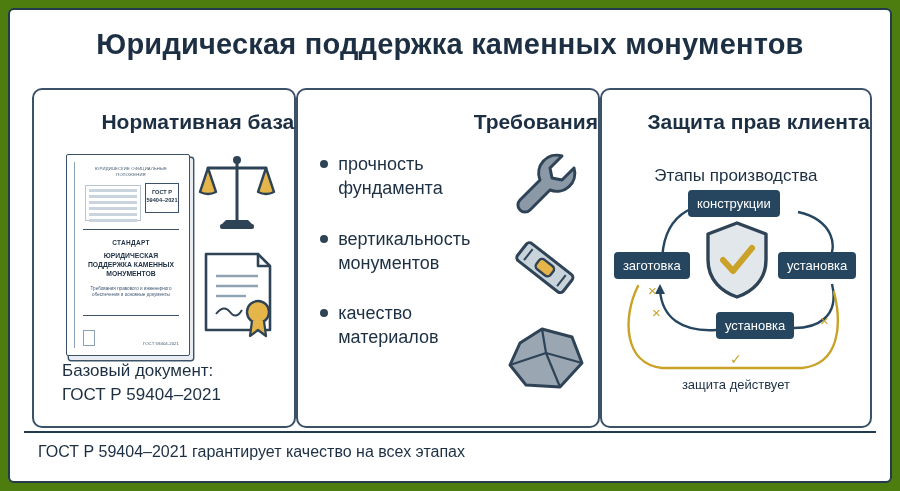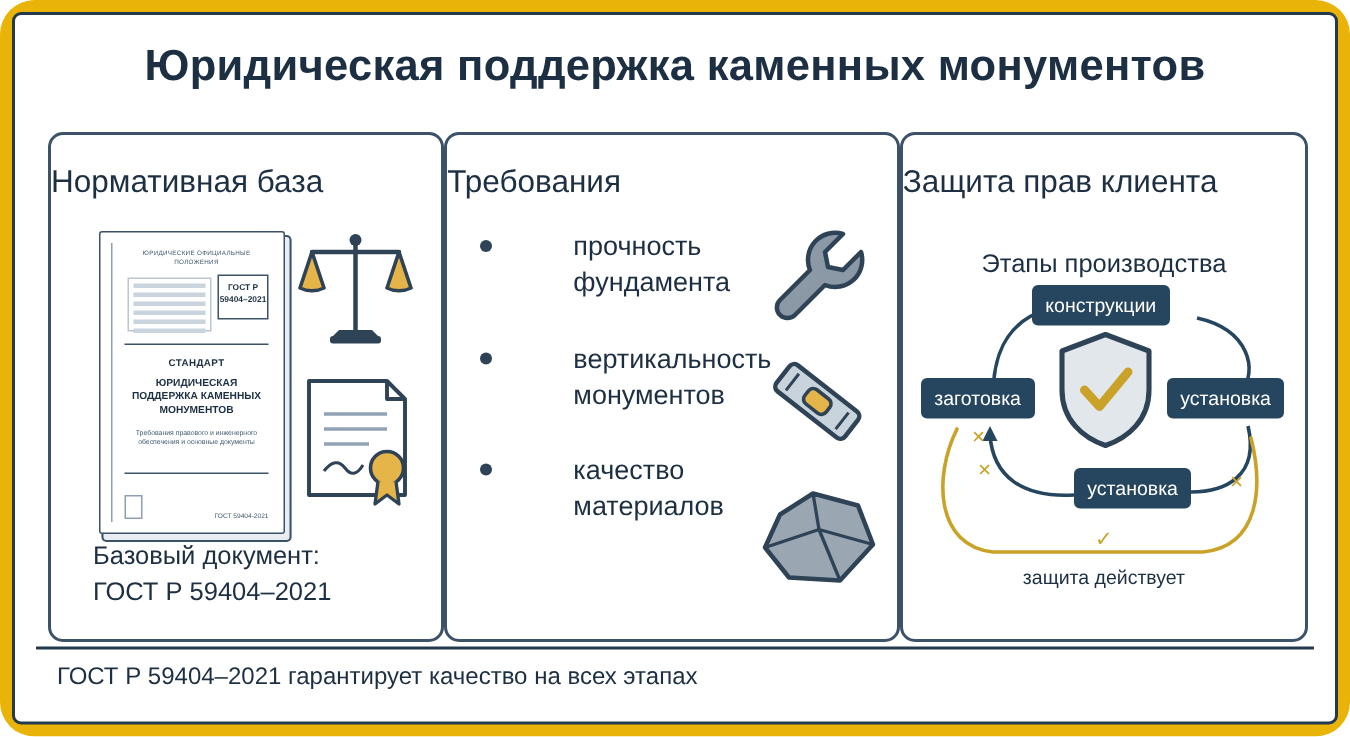--- a/index.html
+++ b/index.html
@@ -8,24 +8,23 @@
     background: #ffffff;
   }
   body {
     font-family: "Liberation Sans", sans-serif;
     -webkit-font-smoothing: antialiased;
   }
   .page {
     position: relative;
     width: 900px;
     height: 491px;
-    background: #eab308;
+    background: #4d7c0f;
     box-sizing: border-box;
     overflow: hidden;
-    border-radius: 23px;
   }
   .frame {
     position: absolute;
     left: 8px;
     top: 8px;
     width: 884px;
     height: 475px;
     border: 2px solid #233a4e;
     border-radius: 6px;
     background: #ffffff;
@@ -55,23 +54,23 @@
     background: #ffffff;
     border: 2px solid #3c5268;
     border-radius: 10px;
     box-sizing: border-box;
     position: relative;
   }
   .card-a { width: 268px; }
   .card-b { width: 308px; }
   .card-c { width: 276px; }
   .card-title {
-    text-align: left;
+    text-align: right;
     font-size: 21px;
-    font-weight: normal;
+    font-weight: bold;
     color: #1d2f42;
     margin-top: 20px;
   }
 
   
   .doc-area {
     position: absolute;
     left: 0; top: 52px;
     width: 100%; height: 230px;
   }
@@ -188,21 +187,20 @@
     border-radius: 50%;
     background: #2f4356;
     margin-top: 8px;
     margin-right: 10px;
     flex: 0 0 auto;
   }
   .bullet .txt {
     font-size: 18px;
     color: #1d2f42;
     line-height: 1.35;
-    margin-left: 44px;
   }
   .tools { position: absolute; right: 6px; top: 58px; width: 96px; height: 250px;}
   .tool-wrench { position: absolute; right: 6px; top: 0; }
   .tool-level  { position: absolute; right: 14px; top: 78px; }
   .tool-stone  { position: absolute; right: 4px; top: 175px; }
 
   
   .flow-title {
     position: absolute;
     left: 0; top: 52px;

